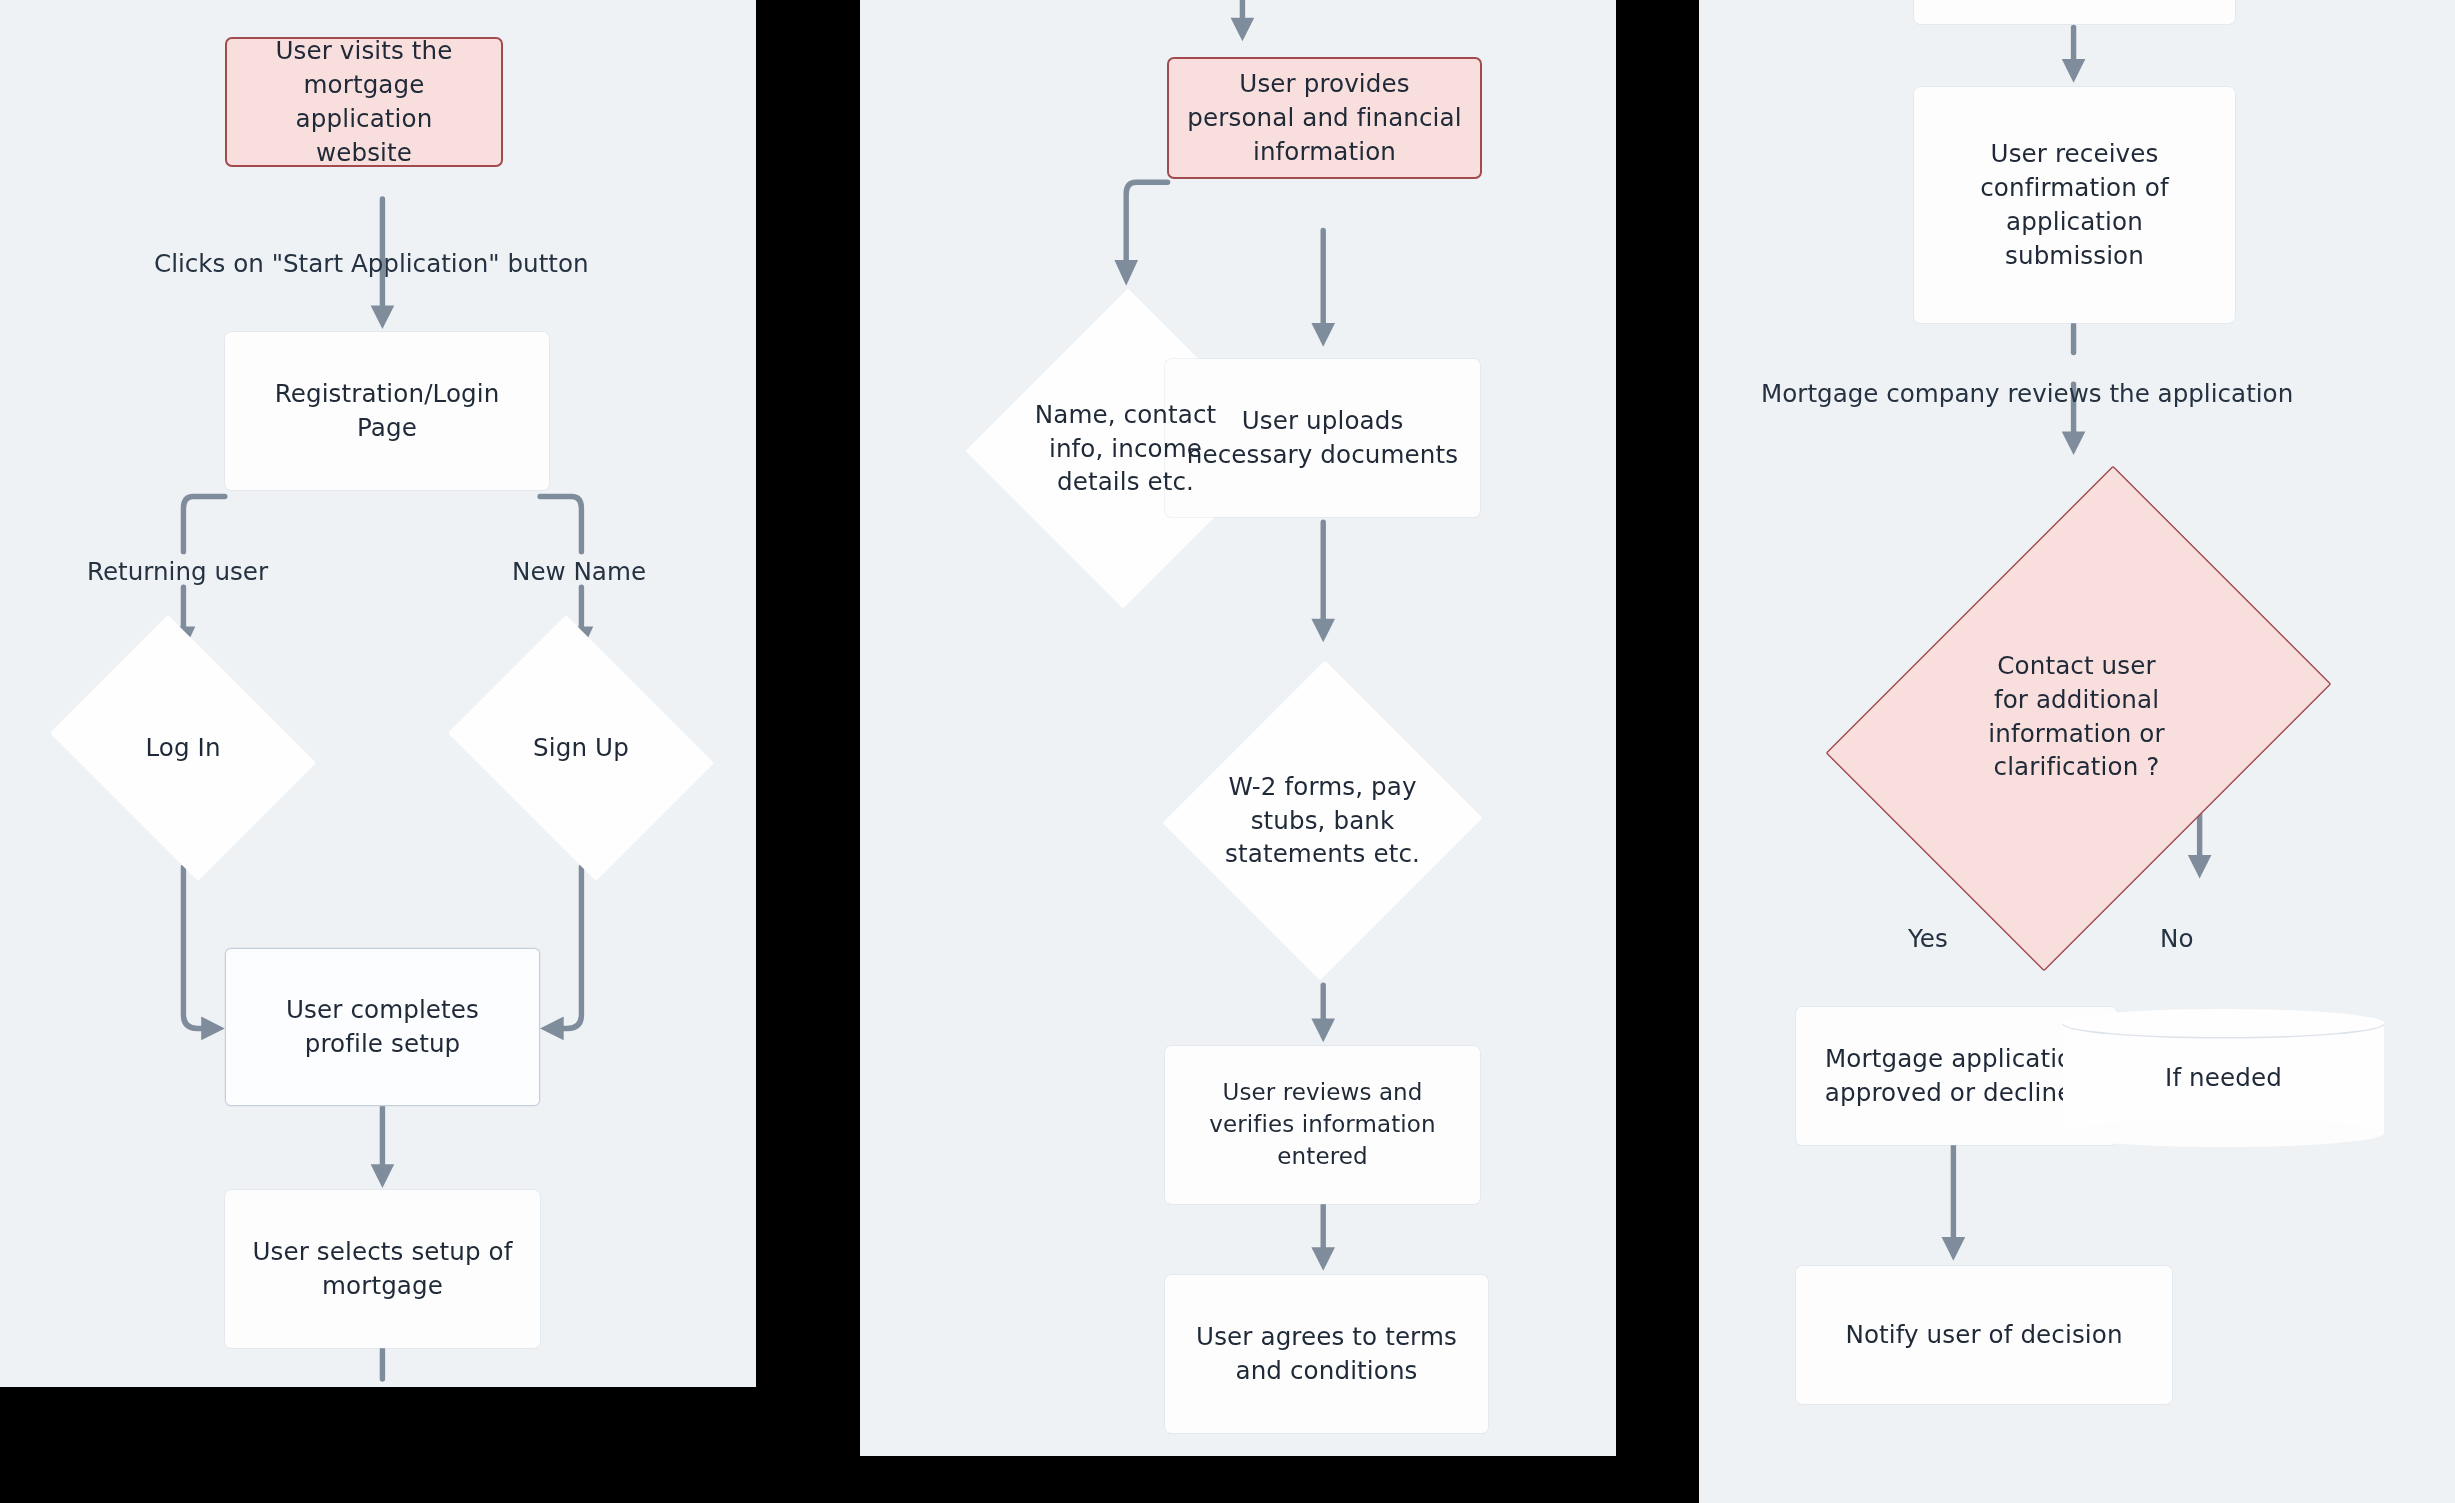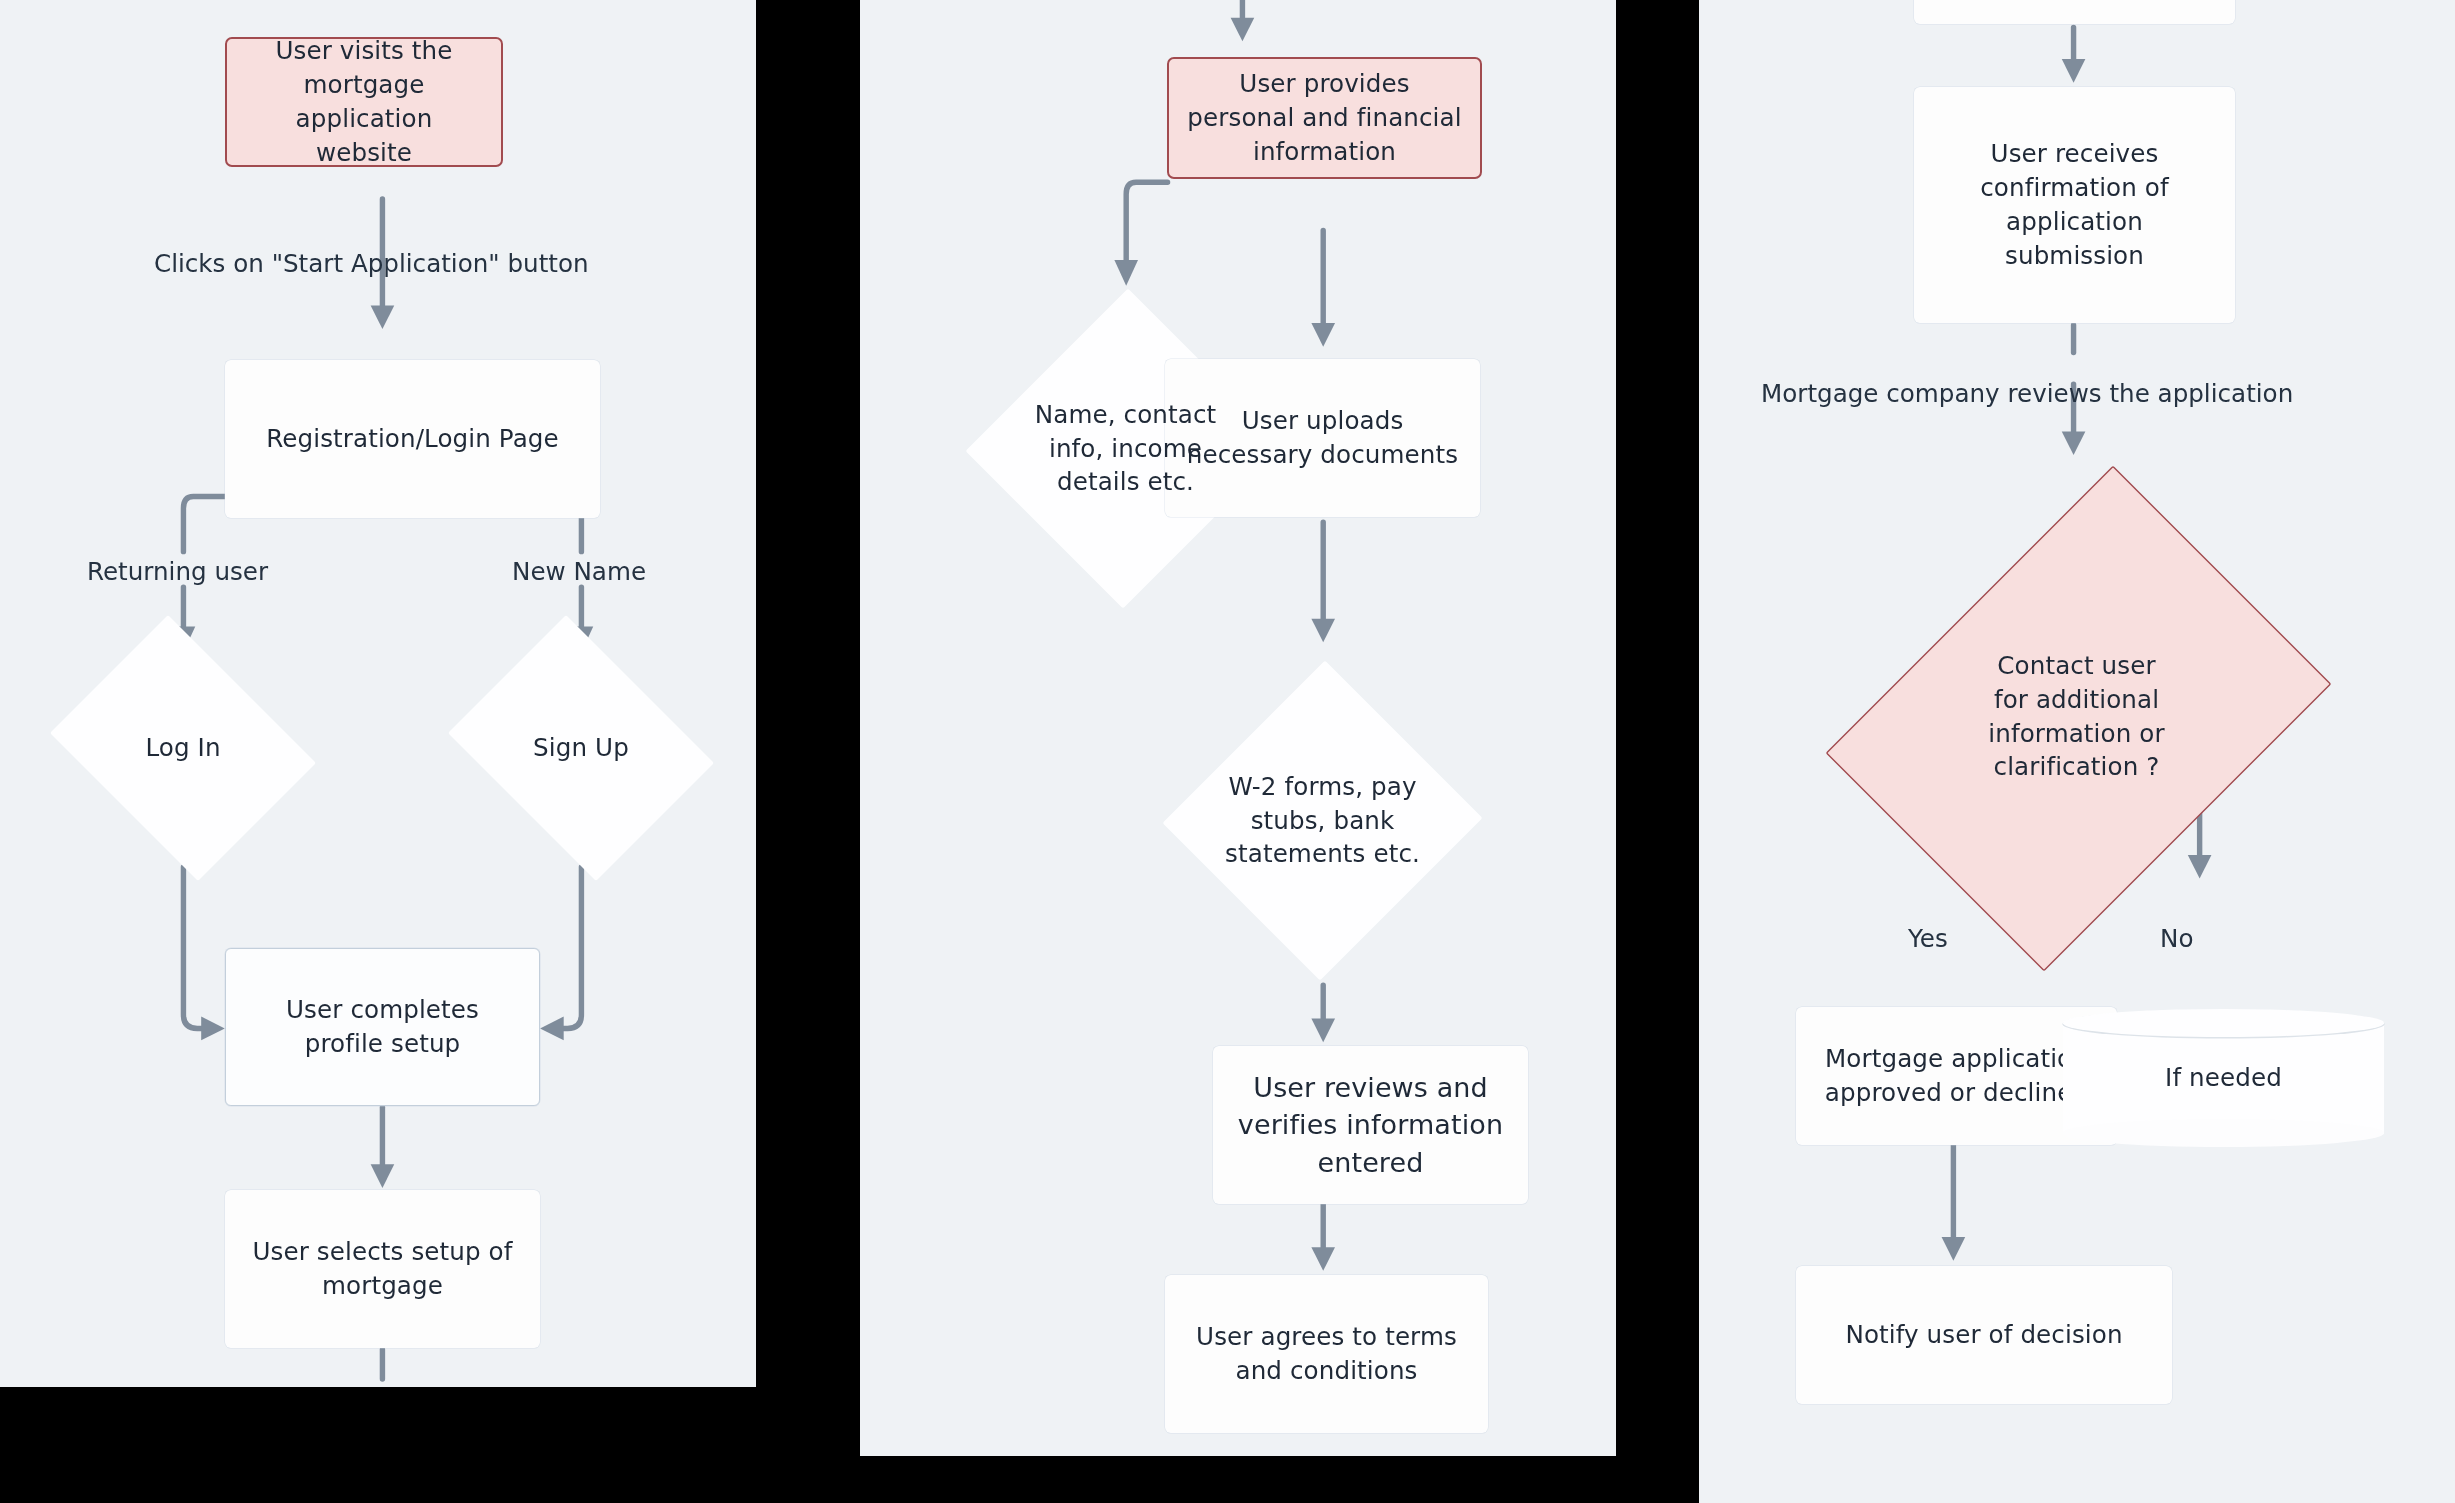--- a/index.html
+++ b/index.html
@@ -133,21 +133,21 @@
     </svg>
 
     <div class="node rect highlight" style="left:225px;top:37px;width:278px;height:130px;font-size:24.6px;padding:0 19.7px;">
       <span>User visits the mortgage application website</span>
     </div>
 
     <div class="edge-label" style="left:154px;top:249px;font-size:24.6px;">
       <span>Clicks on "Start Application" button</span>
     </div>
 
-    <div class="node rect" style="left:225px;top:332px;width:375px;height:158px;font-size:24.6px;padding:0 21.7px;margin-top:28px;">
+    <div class="node rect" style="left:225px;top:332px;width:324px;height:158px;font-size:24.6px;padding:0 21.7px;">
       <span>Registration/Login Page</span>
     </div>
 
     <div class="edge-label" style="left:87px;top:557px;font-size:24.6px;">
       <span>Returning user</span>
     </div>
     <div class="edge-label" style="left:512px;top:557px;font-size:24.6px;">
       <span>New Name</span>
     </div>
 
@@ -204,21 +204,21 @@
 
     <div class="node rect" style="left:305px;top:359px;width:315px;height:158px;font-size:24.6px;padding:0 21.7px;">
       <span>User uploads necessary documents</span>
     </div>
 
     <div class="node diamond" style="left:305px;top:658px;width:315px;height:325px;font-size:24.6px;">
       <div class="dshape"></div>
       <div class="dtext">W-2 forms, pay stubs, bank statements etc.</div>
     </div>
 
-    <div class="node rect" style="left:305px;top:1046px;width:315px;height:158px;font-size:27px;padding:0 13.8px;margin-left:48px;">
+    <div class="node rect" style="left:305px;top:1046px;width:315px;height:158px;font-size:23px;padding:0 13.8px;">
       <span>User reviews and verifies information entered</span>
     </div>
 
     <div class="node rect" style="left:305px;top:1275px;width:323px;height:158px;font-size:24.6px;padding:0 13.8px;">
       <span>User agrees to terms and conditions</span>
     </div>
   </div>
 
   <div class="panel" id="panel-3">
 

